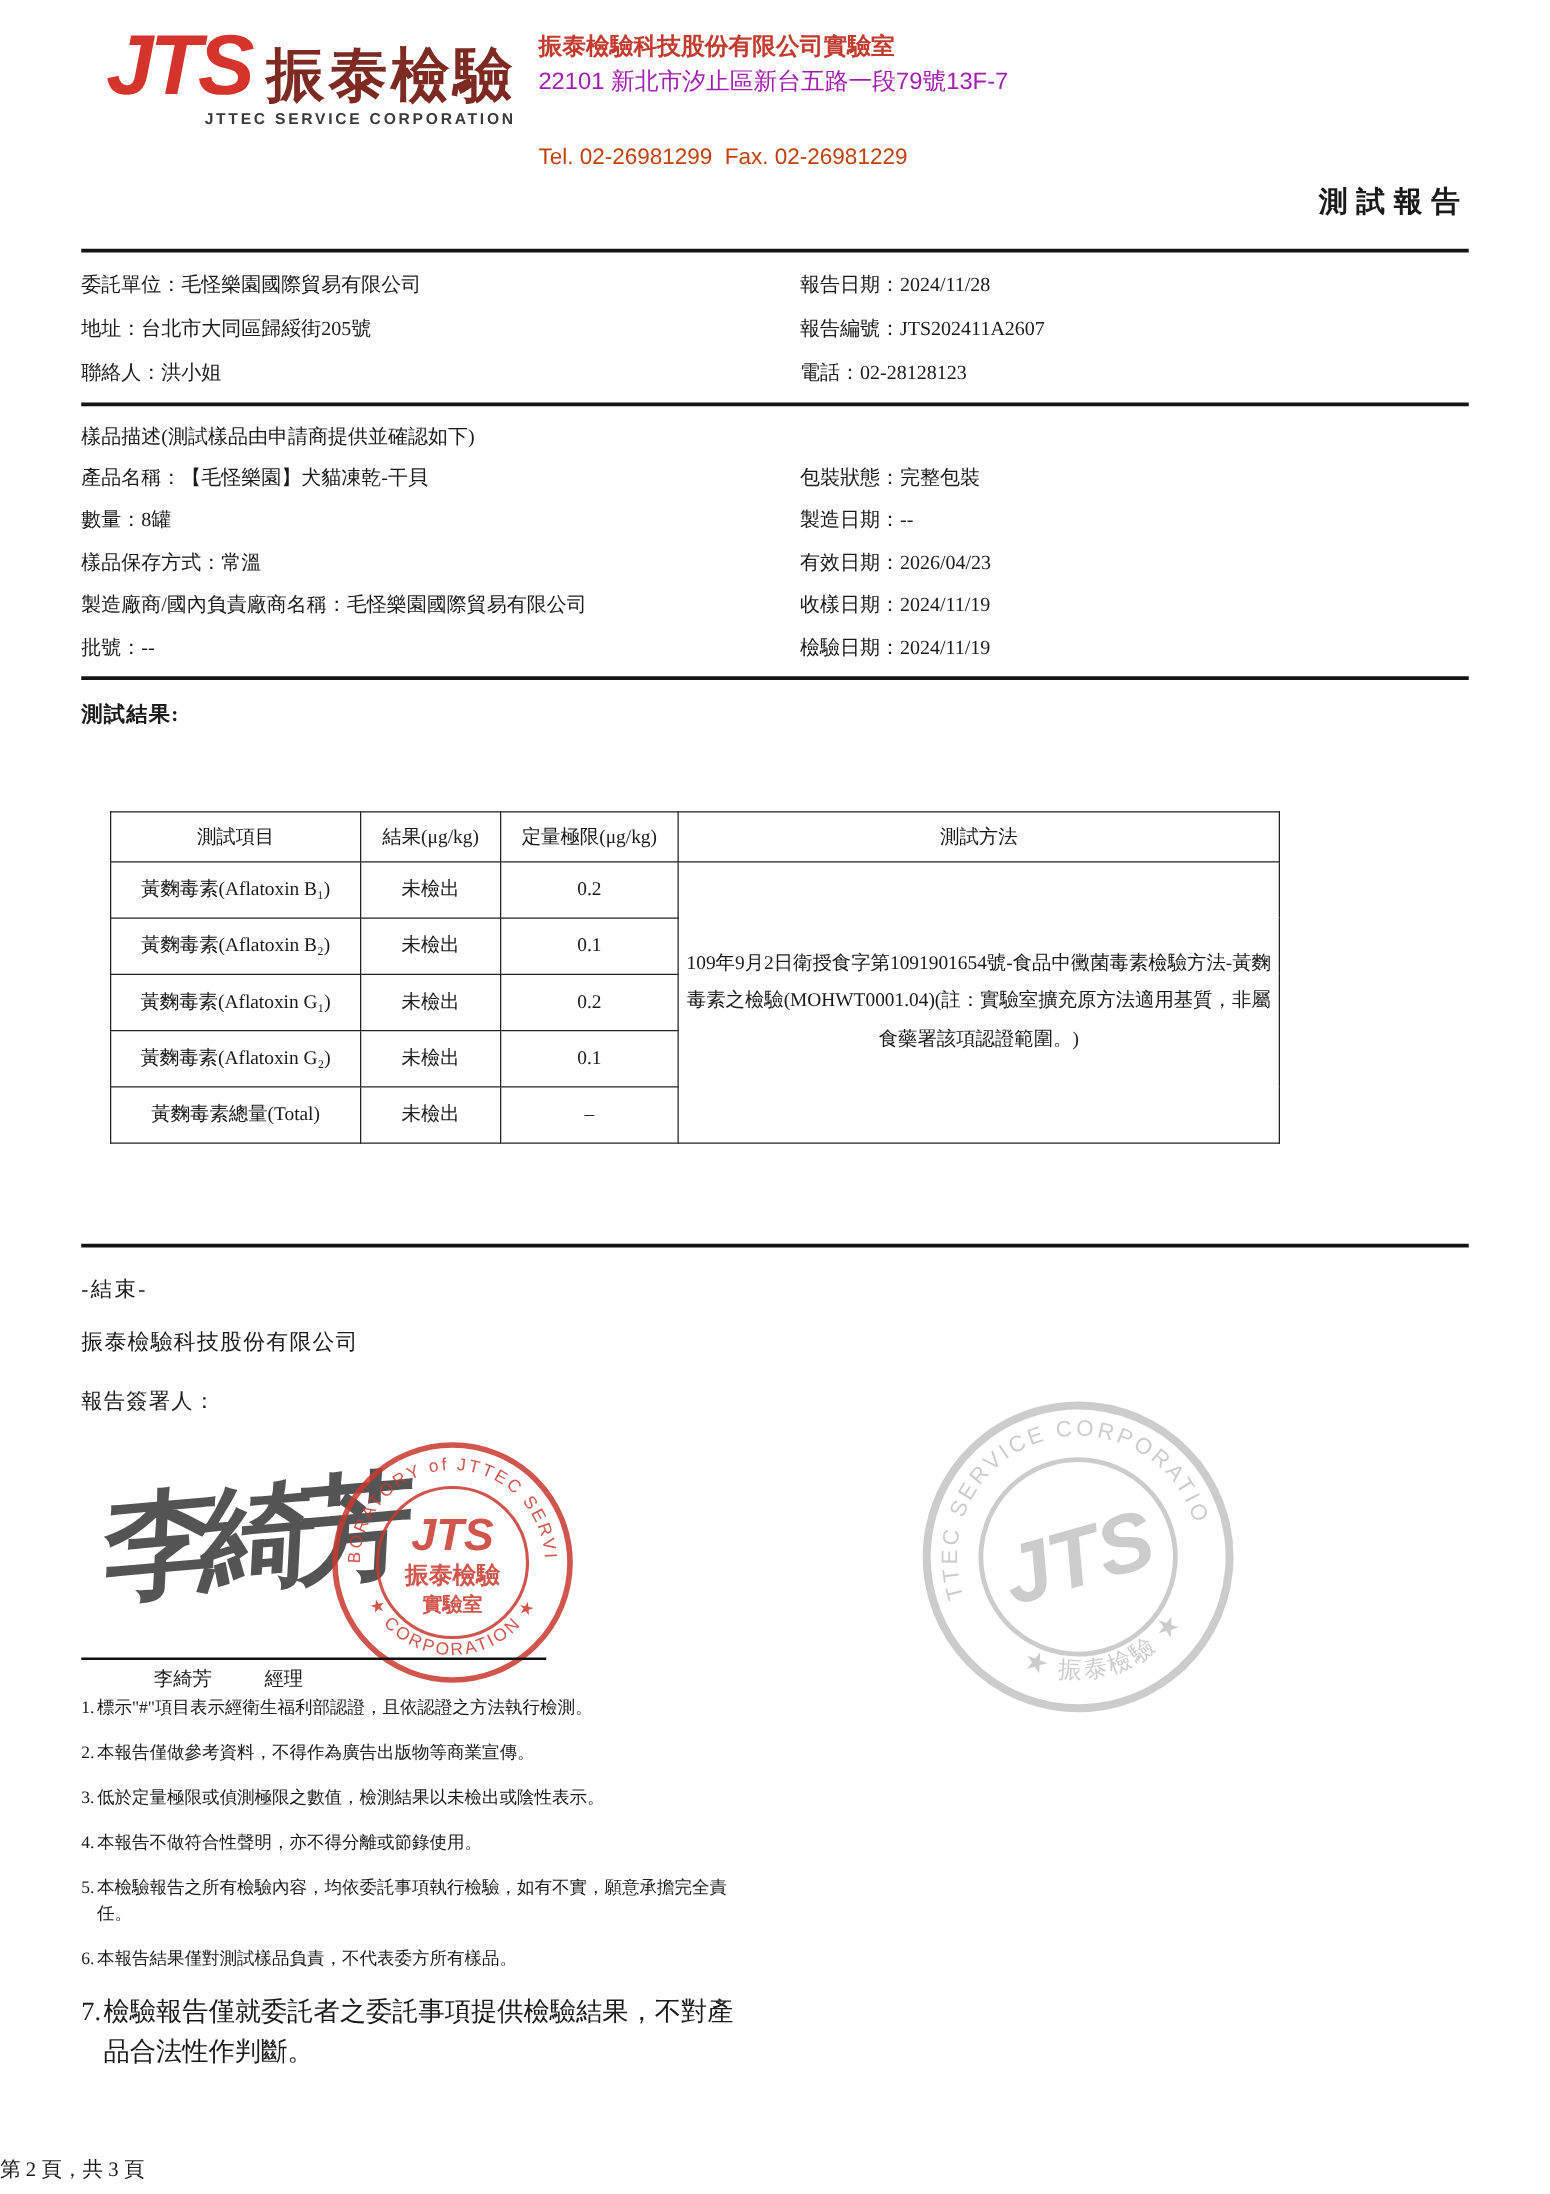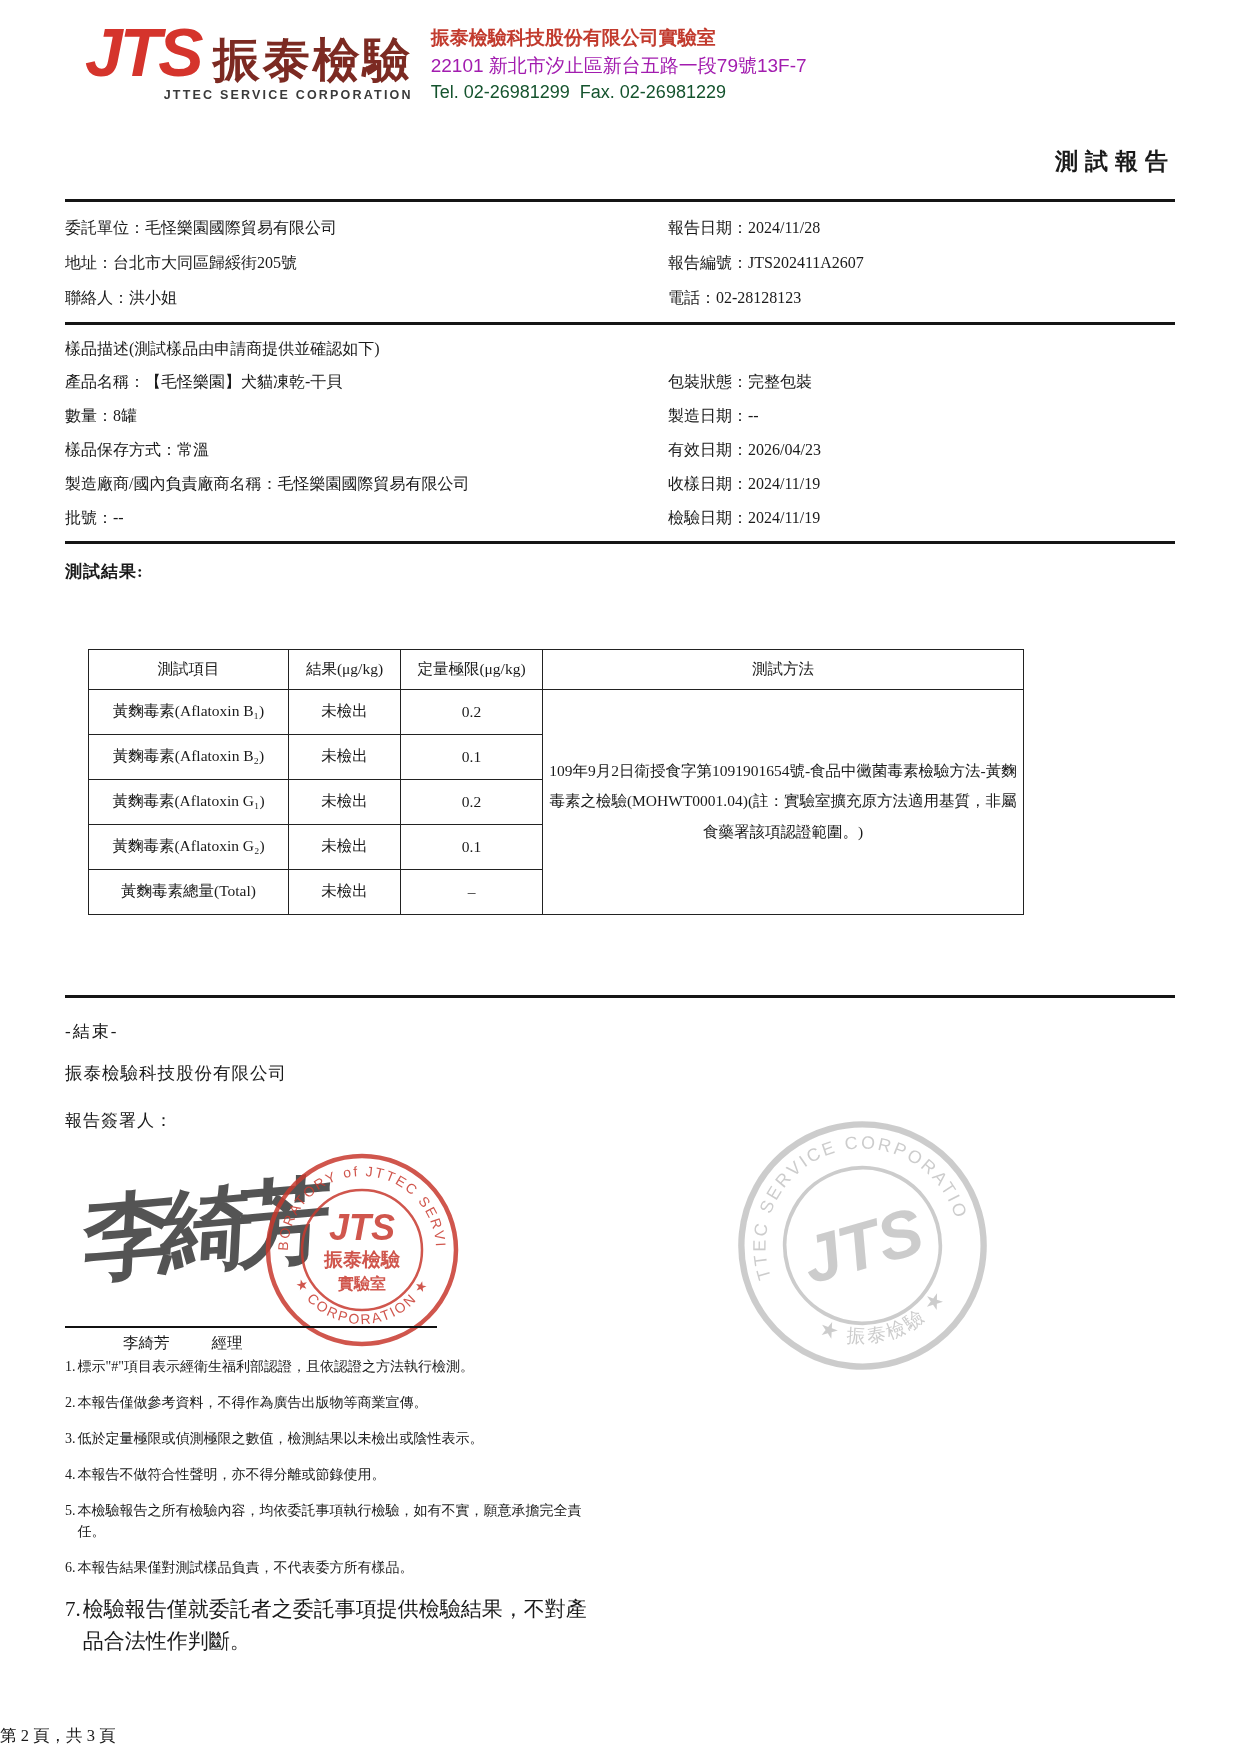--- a/index.html
+++ b/index.html
@@ -14,30 +14,30 @@
   .logo-row { display:flex; align-items:flex-end; gap:12px; }
   .logo-jts { font-family:"Liberation Sans",sans-serif; font-weight:bold; font-style:italic;
               font-size:68px; line-height:0.95; color:#d5342c; letter-spacing:-3px; }
   .logo-cn  { font-family:"Liberation Sans",sans-serif; font-size:47px; line-height:1.05;
               font-weight:bold; color:#7c2a22; letter-spacing:3px; }
   .logo-sub { font-family:"Liberation Sans",sans-serif; font-size:12.5px; font-weight:bold;
               color:#3a3a3a; letter-spacing:2.2px; margin-top:3px; text-align:right; }
   .company-info { margin-left:18px; padding-top:4px; font-family:"Liberation Sans",sans-serif; }
   .ci-1 { color:#c23b2e; font-weight:bold; font-size:19px; line-height:1.45; }
   .ci-2 { color:#a21caf; font-size:19px; line-height:1.45; }
-  .ci-3 { color:#14532d; font-size:18px; line-height:1.5; white-space:pre-wrap; }
+  .ci-3 { color:#c2410c; font-size:18px; line-height:1.5; white-space:pre-wrap;margin-top:33px; }
 
   
   .title { margin-top:24px; text-align:right; font-size:23px; font-weight:bold; letter-spacing:7px; }
   .rule { height:3px; background:#151515; }
   .rule-1 { margin-top:22px; }
   .rule-thin { height:2.5px; background:#151515; }
 
   
-  .pair-row { display:grid; grid-template-columns:575px 1fr;gap:28px; }
+  .pair-row { display:grid; grid-template-columns:575px 1fr; }
   .info-grid { padding:9px 0 6px 0; }
   .info-grid .pair-row { height:35px; align-items:center; }
   .sample-grid { padding:8px 0 6px 0; }
   .sample-grid .desc-row { height:32px; display:flex; align-items:center; }
   .sample-grid .pair-row { height:34px; align-items:center; }
   .field { font-size:16px; white-space:pre-wrap; }
 
   
   .results-label { margin-top:16px; font-size:17px; font-weight:bold; letter-spacing:1px; }
   table.results { border-collapse:collapse; margin:66px 0 0 23px; table-layout:fixed; width:935px; }

